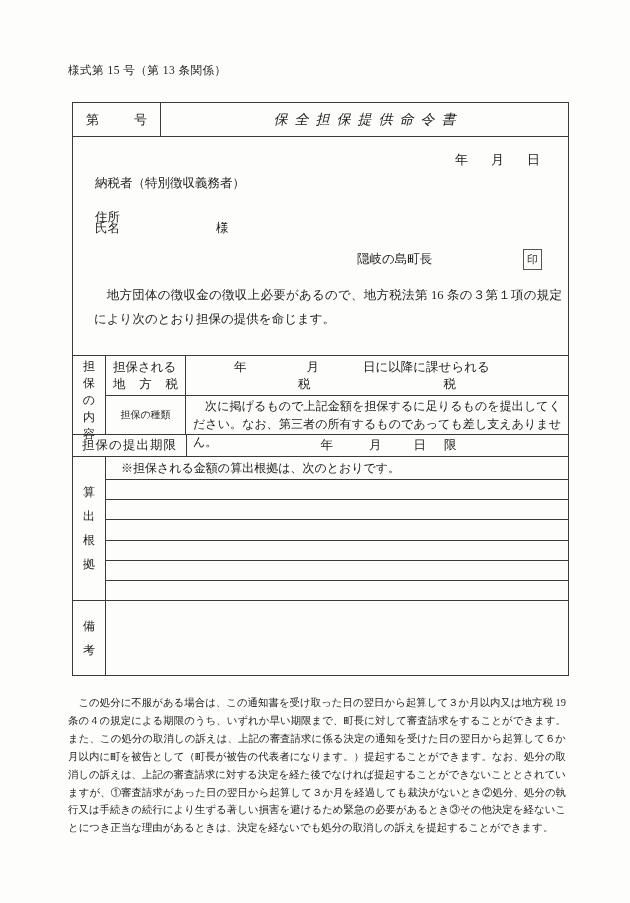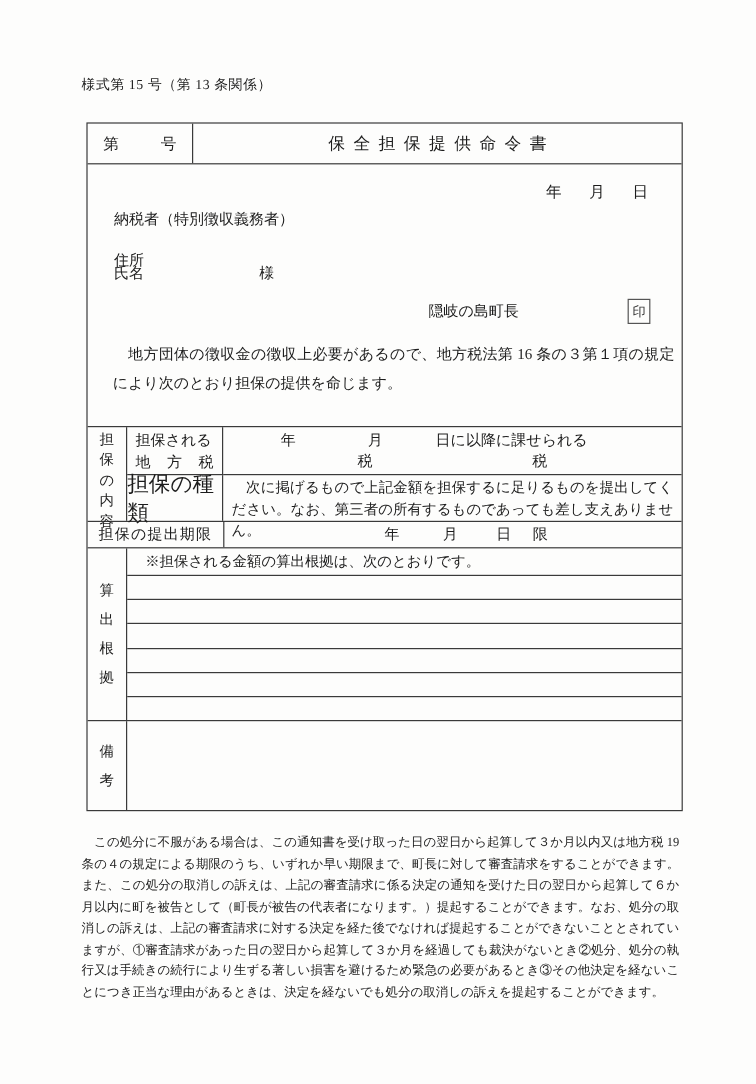--- a/index.html
+++ b/index.html
@@ -23,21 +23,21 @@
 
   
   .title-row{display:flex;height:34px;border-bottom:1px solid #3a3a3a;}
   .cell-no{
     width:88px;border-right:1px solid #3a3a3a;flex:none;
     display:flex;align-items:center;justify-content:space-between;
     padding:0 13px;font-size:13px;
   }
   .cell-title{
     flex:1;display:flex;align-items:center;justify-content:center;
-    font-size:14px;letter-spacing:7px;text-indent:7px;
+    font-size:14px;letter-spacing:7px;text-indent:7px;font-style:italic;
   }
 
   
   .main-cell{position:relative;height:219px;border-bottom:1px solid #3a3a3a;font-size:12.5px;}
   .date-line{position:absolute;top:14px;right:28px;display:flex;gap:23px;font-size:13px;}
   .lbl-taxpayer{position:absolute;top:38px;left:22px;}
   .lbl-address{position:absolute;top:60px;left:22px;margin-top:12px;}
   .name-row{position:absolute;top:83px;left:22px;display:flex;}
   .name-row .honorific{margin-left:96px;}
   .mayor-row{
@@ -56,32 +56,32 @@
   
   .sec-security{display:grid;grid-template-columns:33px 80px 1fr;grid-template-rows:40px 38px;}
   .v-label{
     display:flex;flex-direction:column;align-items:center;justify-content:space-evenly;
     font-size:12px;border-right:1px solid #3a3a3a;padding:2px 0;
   }
   .sec-security .v-label{grid-row:1 / span 2;grid-column:1;}
   .cell-a-label{
     grid-row:1;grid-column:2;border-right:1px solid #3a3a3a;border-bottom:1px solid #3a3a3a;
     font-size:12.5px;padding:3px 7px 1px 7px;
-    display:flex;flex-direction:column;justify-content:space-between;
+    display:flex;flex-direction:column;
   }
   .cell-a-label .justified{display:flex;justify-content:space-between;}
   .cell-a-value{grid-row:1;grid-column:3;border-bottom:1px solid #3a3a3a;font-size:12.5px;
     display:flex;flex-direction:column;justify-content:space-between;padding:3px 0 2px 0;}
   .tax-line1{display:flex;padding-left:48px;}
   .tax-line1 .g1{margin-left:60px;}
   .tax-line1 .g2{margin-left:44px;}
   .tax-line2{display:flex;justify-content:center;gap:133px;}
   .cell-b-label{
     grid-row:2;grid-column:2;border-right:1px solid #3a3a3a;
-    display:flex;align-items:center;justify-content:center;font-size:18px;
+    display:flex;align-items:center;justify-content:center;font-size:10px;
   }
   .cell-b-value{grid-row:2;grid-column:3;font-size:12px;line-height:18px;
     padding:1px 7px 0 7px;text-align:justify;}
 
   
   .deadline-row{display:flex;height:22px;border-top:1px solid #3a3a3a;font-size:12.5px;}
   .deadline-label{
     width:114px;flex:none;border-right:1px solid #3a3a3a;
     display:flex;align-items:center;justify-content:center;letter-spacing:1px;
   }

